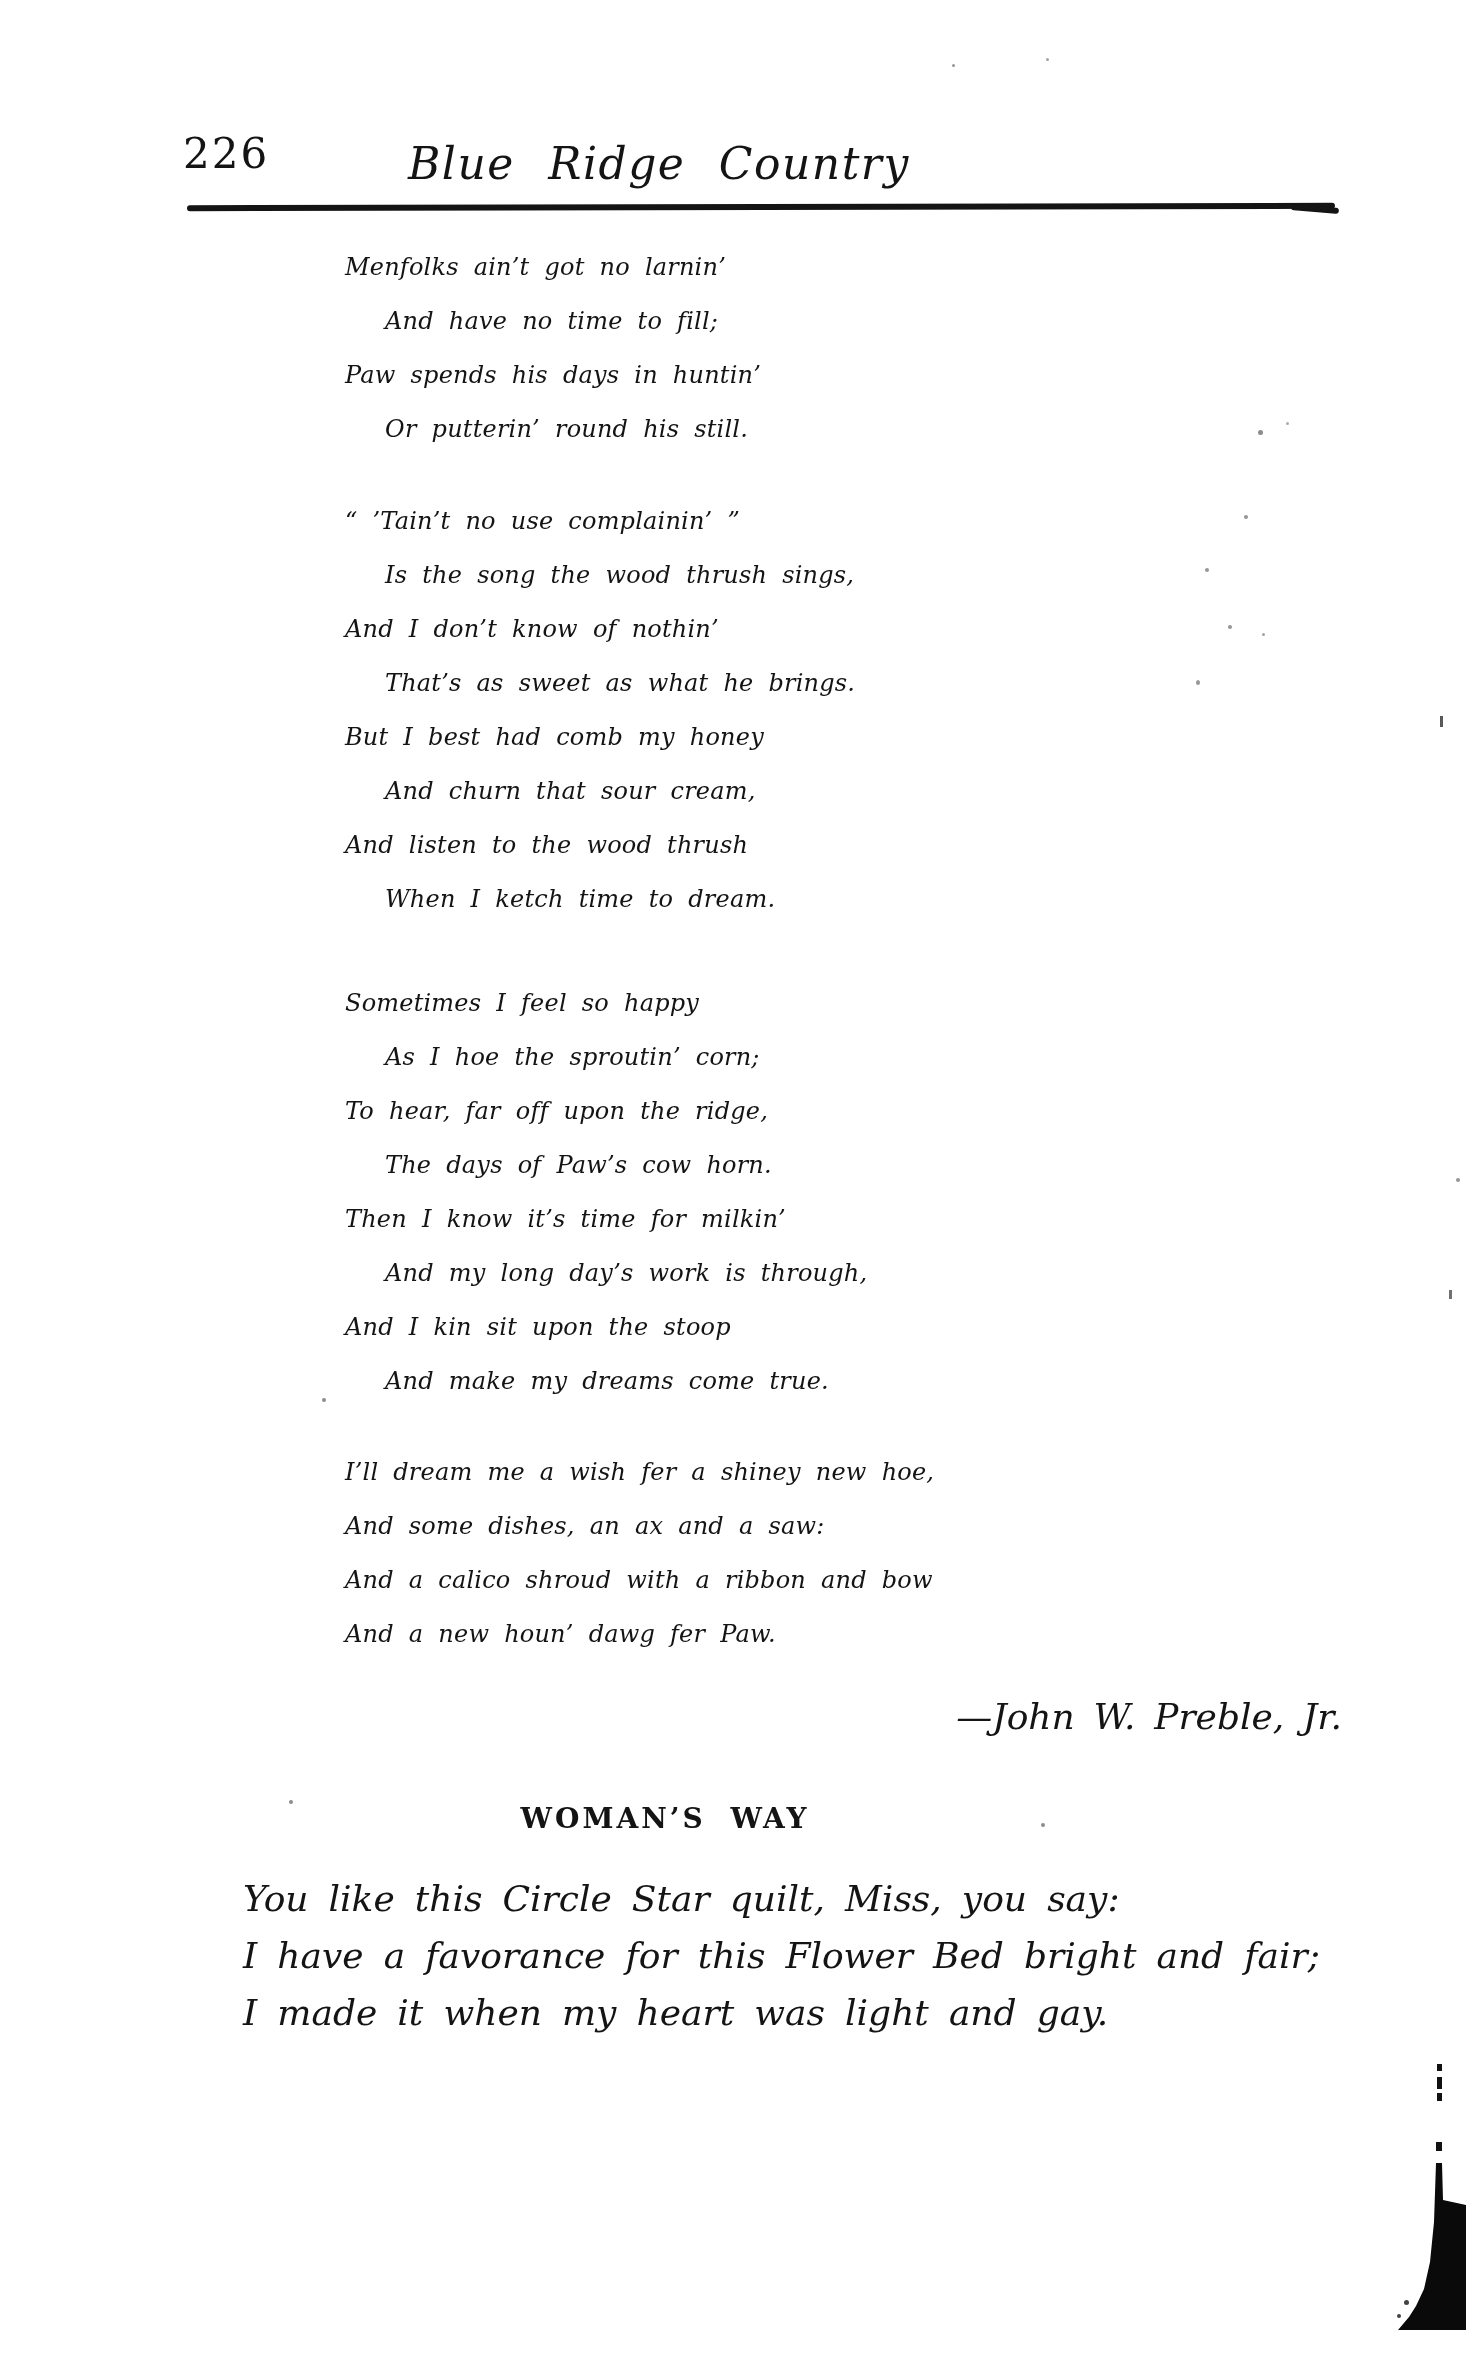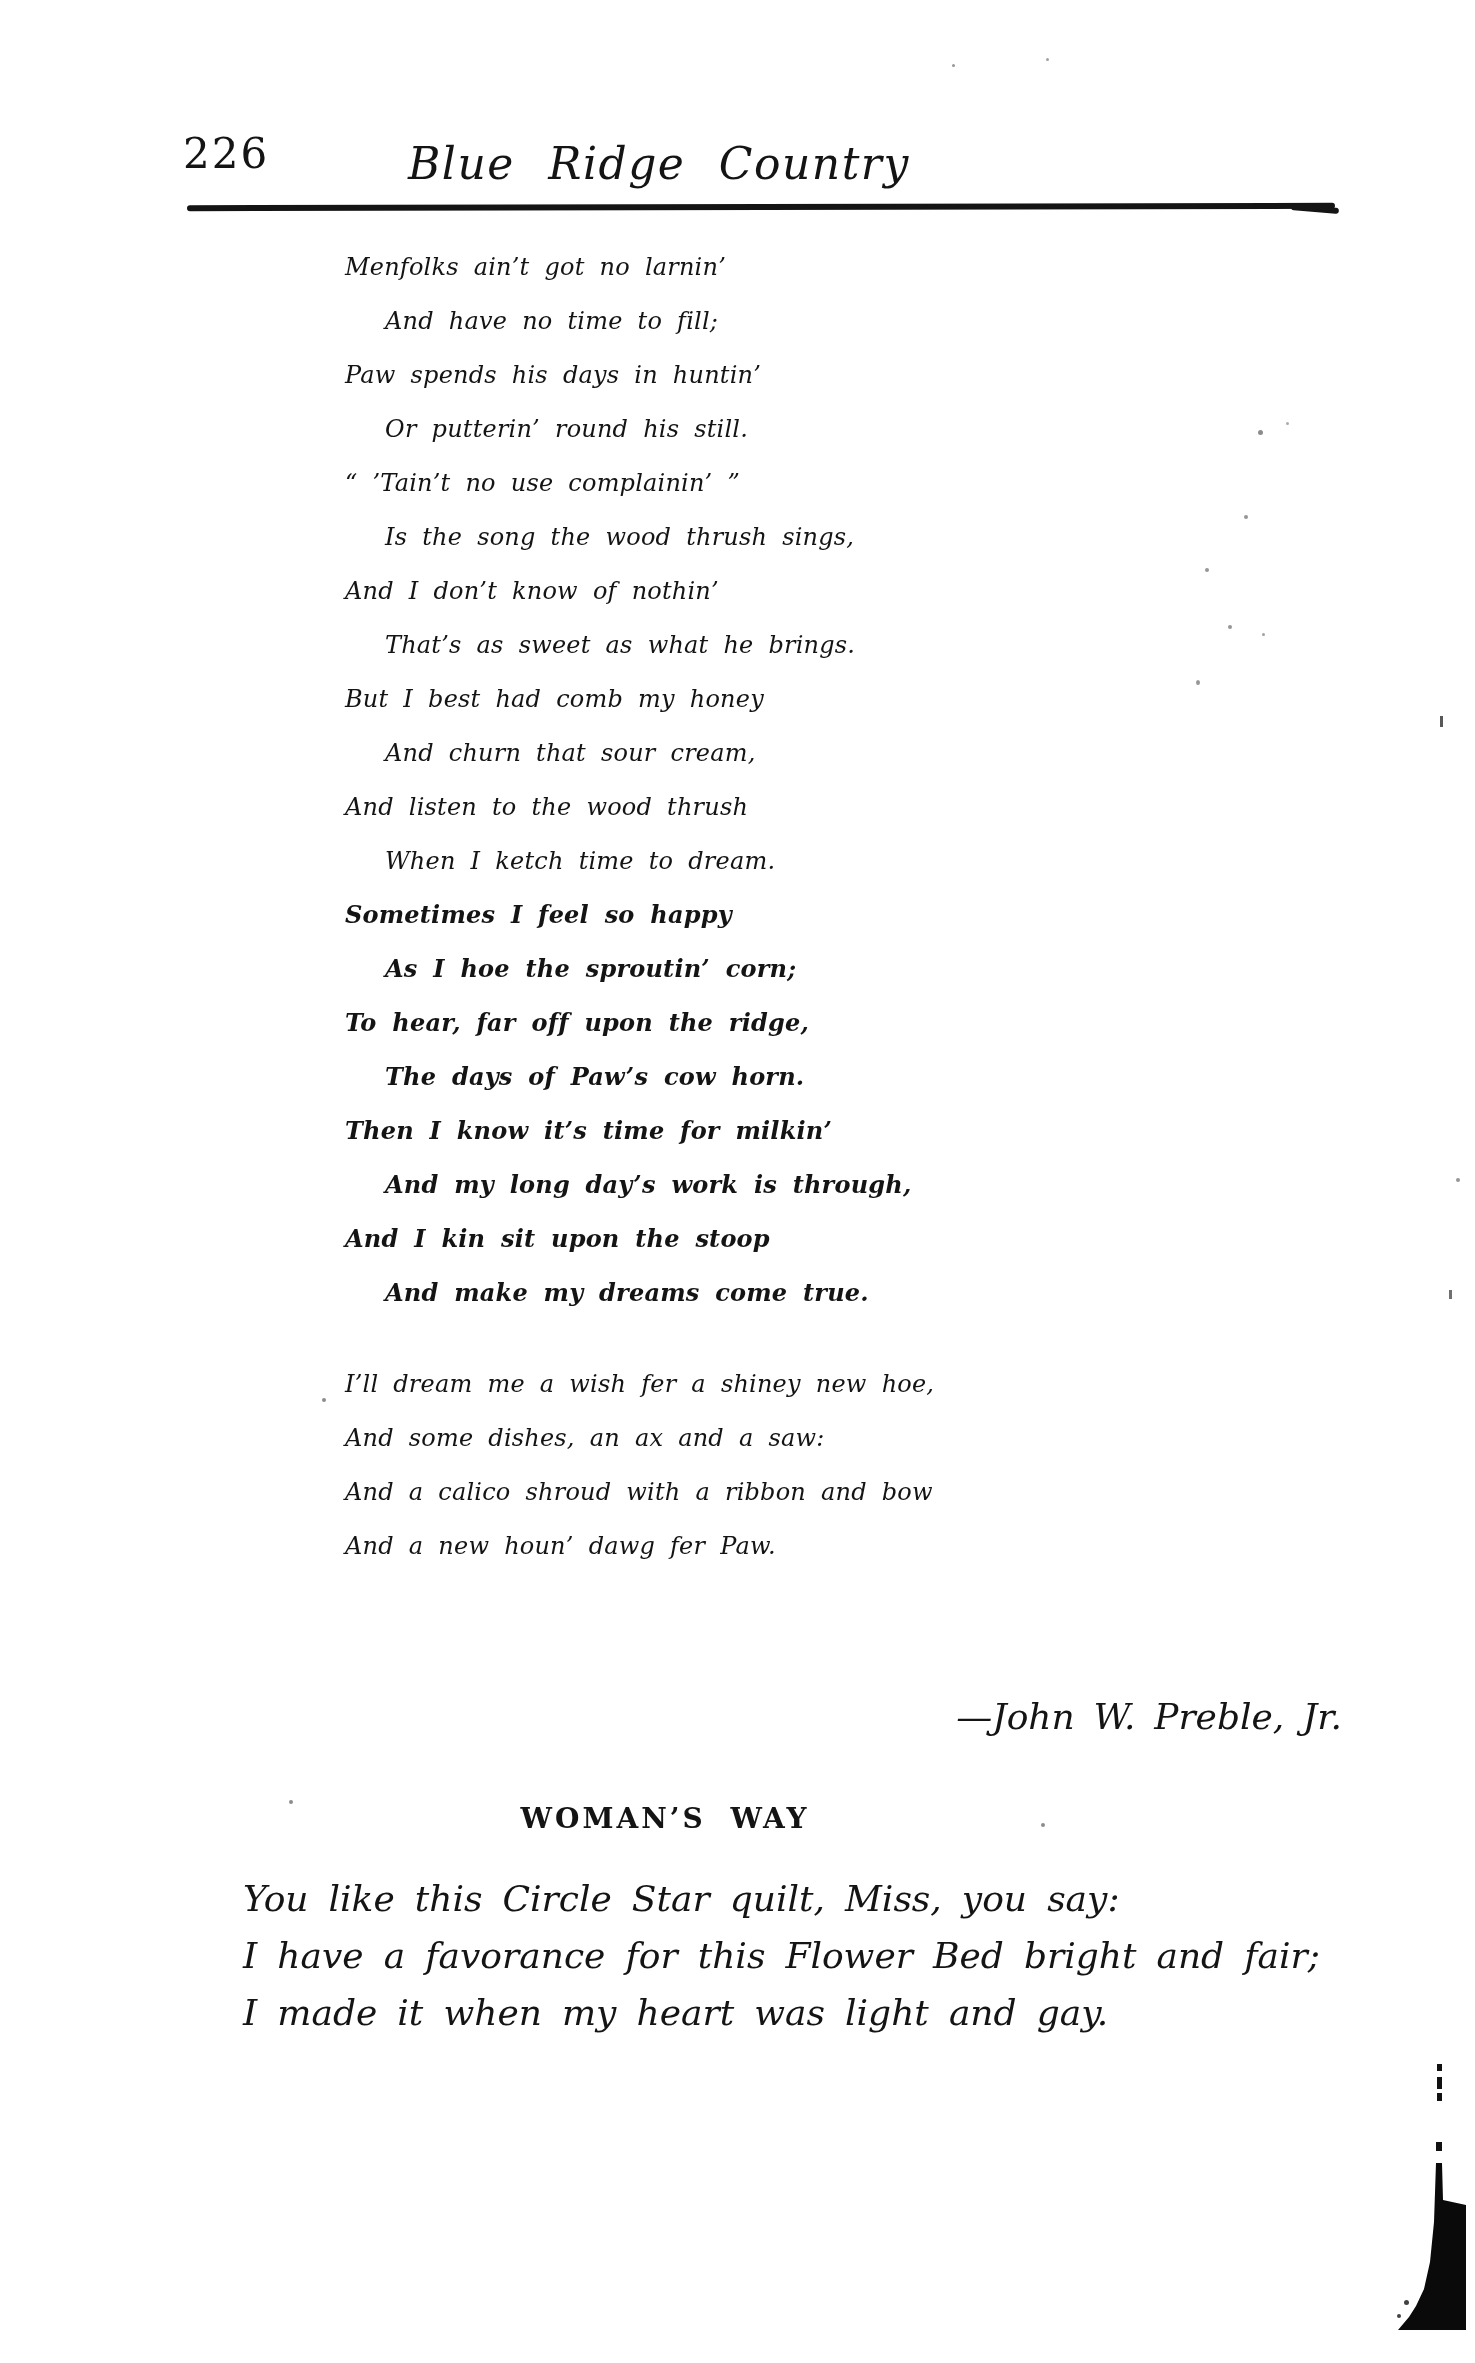--- a/index.html
+++ b/index.html
@@ -26,22 +26,22 @@
   }
   .rule::after{
     content:"";position:absolute;right:-4px;top:1px;width:48px;height:6px;
     background:#141414;transform:rotate(5deg);transform-origin:left center;border-radius:3px;
   }
   .poem{
     position:absolute;left:345px;top:240px;
     font-style:italic;font-size:24px;line-height:54px;
     word-spacing:0.30em;letter-spacing:0.2px;white-space:nowrap;
   }
-  .stanza:nth-child(2){}
-  .stanza:nth-child(3){font-weight:bold;}
+  .stanza:nth-child(2){margin-top:38px;}
+  .stanza:nth-child(3){margin-top:50px;}
   .stanza:nth-child(4){margin-top:37px;}
   .poem-line.indent{padding-left:40px;}
   .attribution{
     position:absolute;top:1690px;right:133px;
     font-style:italic;font-size:36px;word-spacing:0.2em;line-height:54px;
   }
   .section-heading{
     position:absolute;left:445px;top:1802px;width:440px;text-align:center;
     font-size:28px;font-weight:bold;letter-spacing:3px;word-spacing:12px;
   }

